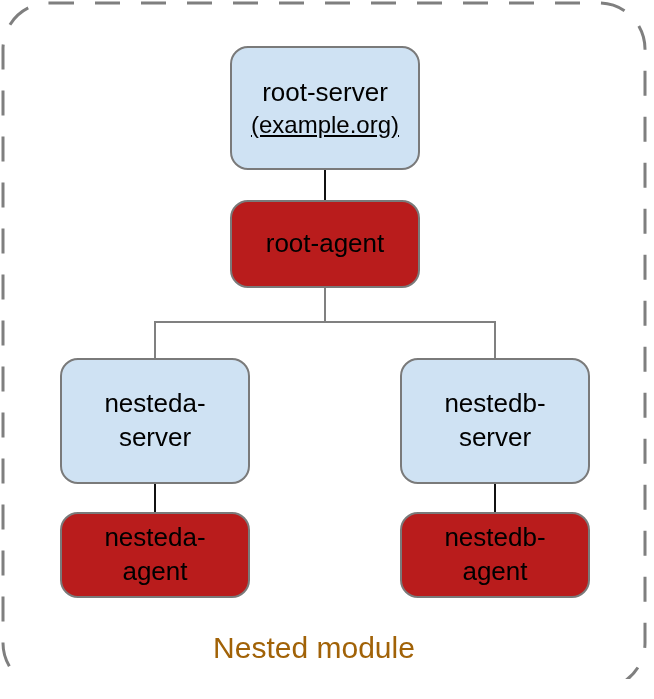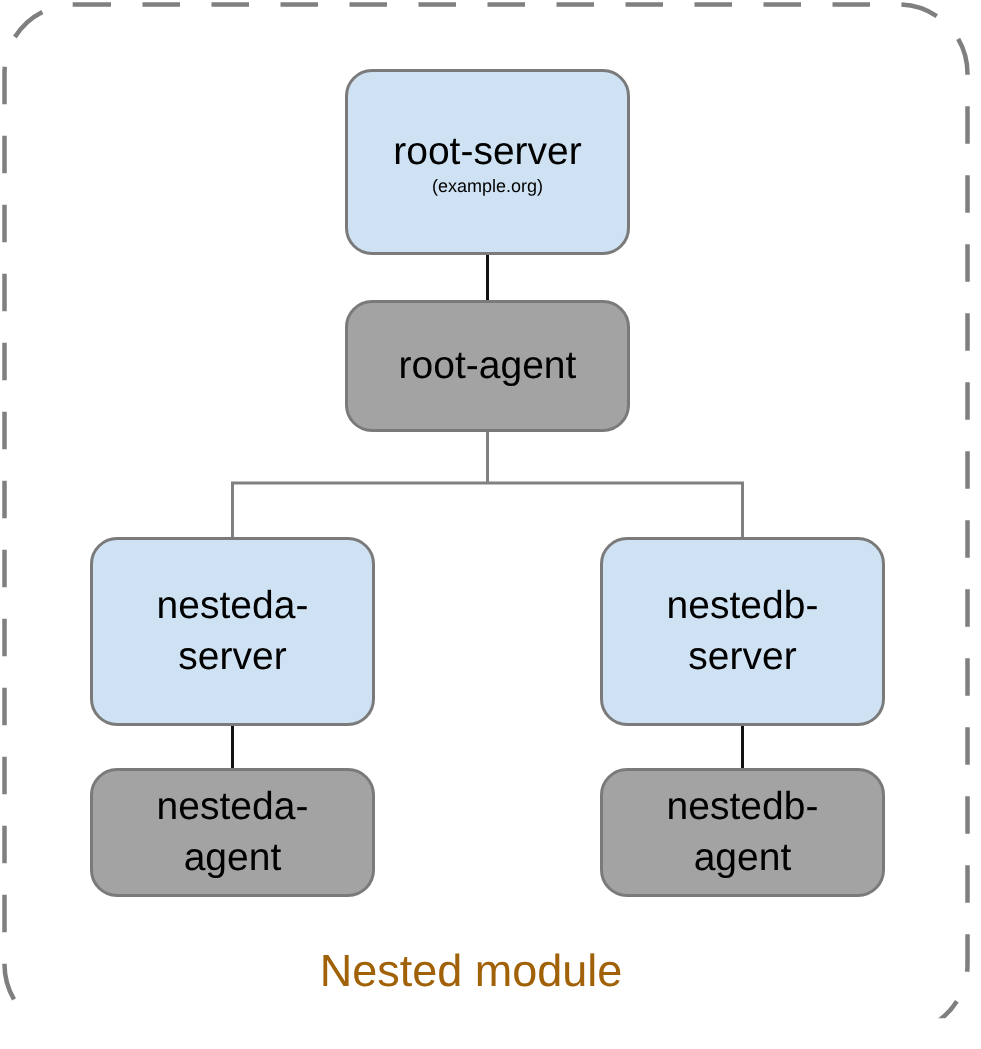--- a/index.html
+++ b/index.html
@@ -28,24 +28,25 @@
     display: flex;
     flex-direction: column;
     align-items: center;
     justify-content: center;
     text-align: center;
     color: #000000;
     font-size: 26px;
     line-height: 1.3;
   }
   .node.server { background: #cfe2f3; }
-  .node.agent  { background: #a3a3a3; }
+  .node.agent  { background: #b91c1c; }
   .node .sub {
-    font-size: 12px;
+    font-size: 24px;
     line-height: 1.25;
+    text-decoration: underline;
   }
   #root-server     { left: 230px; top: 46px;  width: 190px; height: 124px; }
   #root-agent      { left: 230px; top: 200px; width: 190px; height: 88px;  }
   #nesteda-server  { left: 60px;  top: 358px; width: 190px; height: 126px; }
   #nestedb-server  { left: 400px; top: 358px; width: 190px; height: 126px; }
   #nesteda-agent   { left: 60px;  top: 512px; width: 190px; height: 86px;  }
   #nestedb-agent   { left: 400px; top: 512px; width: 190px; height: 86px;  }
   .caption {
     position: absolute;
     left: 0;

